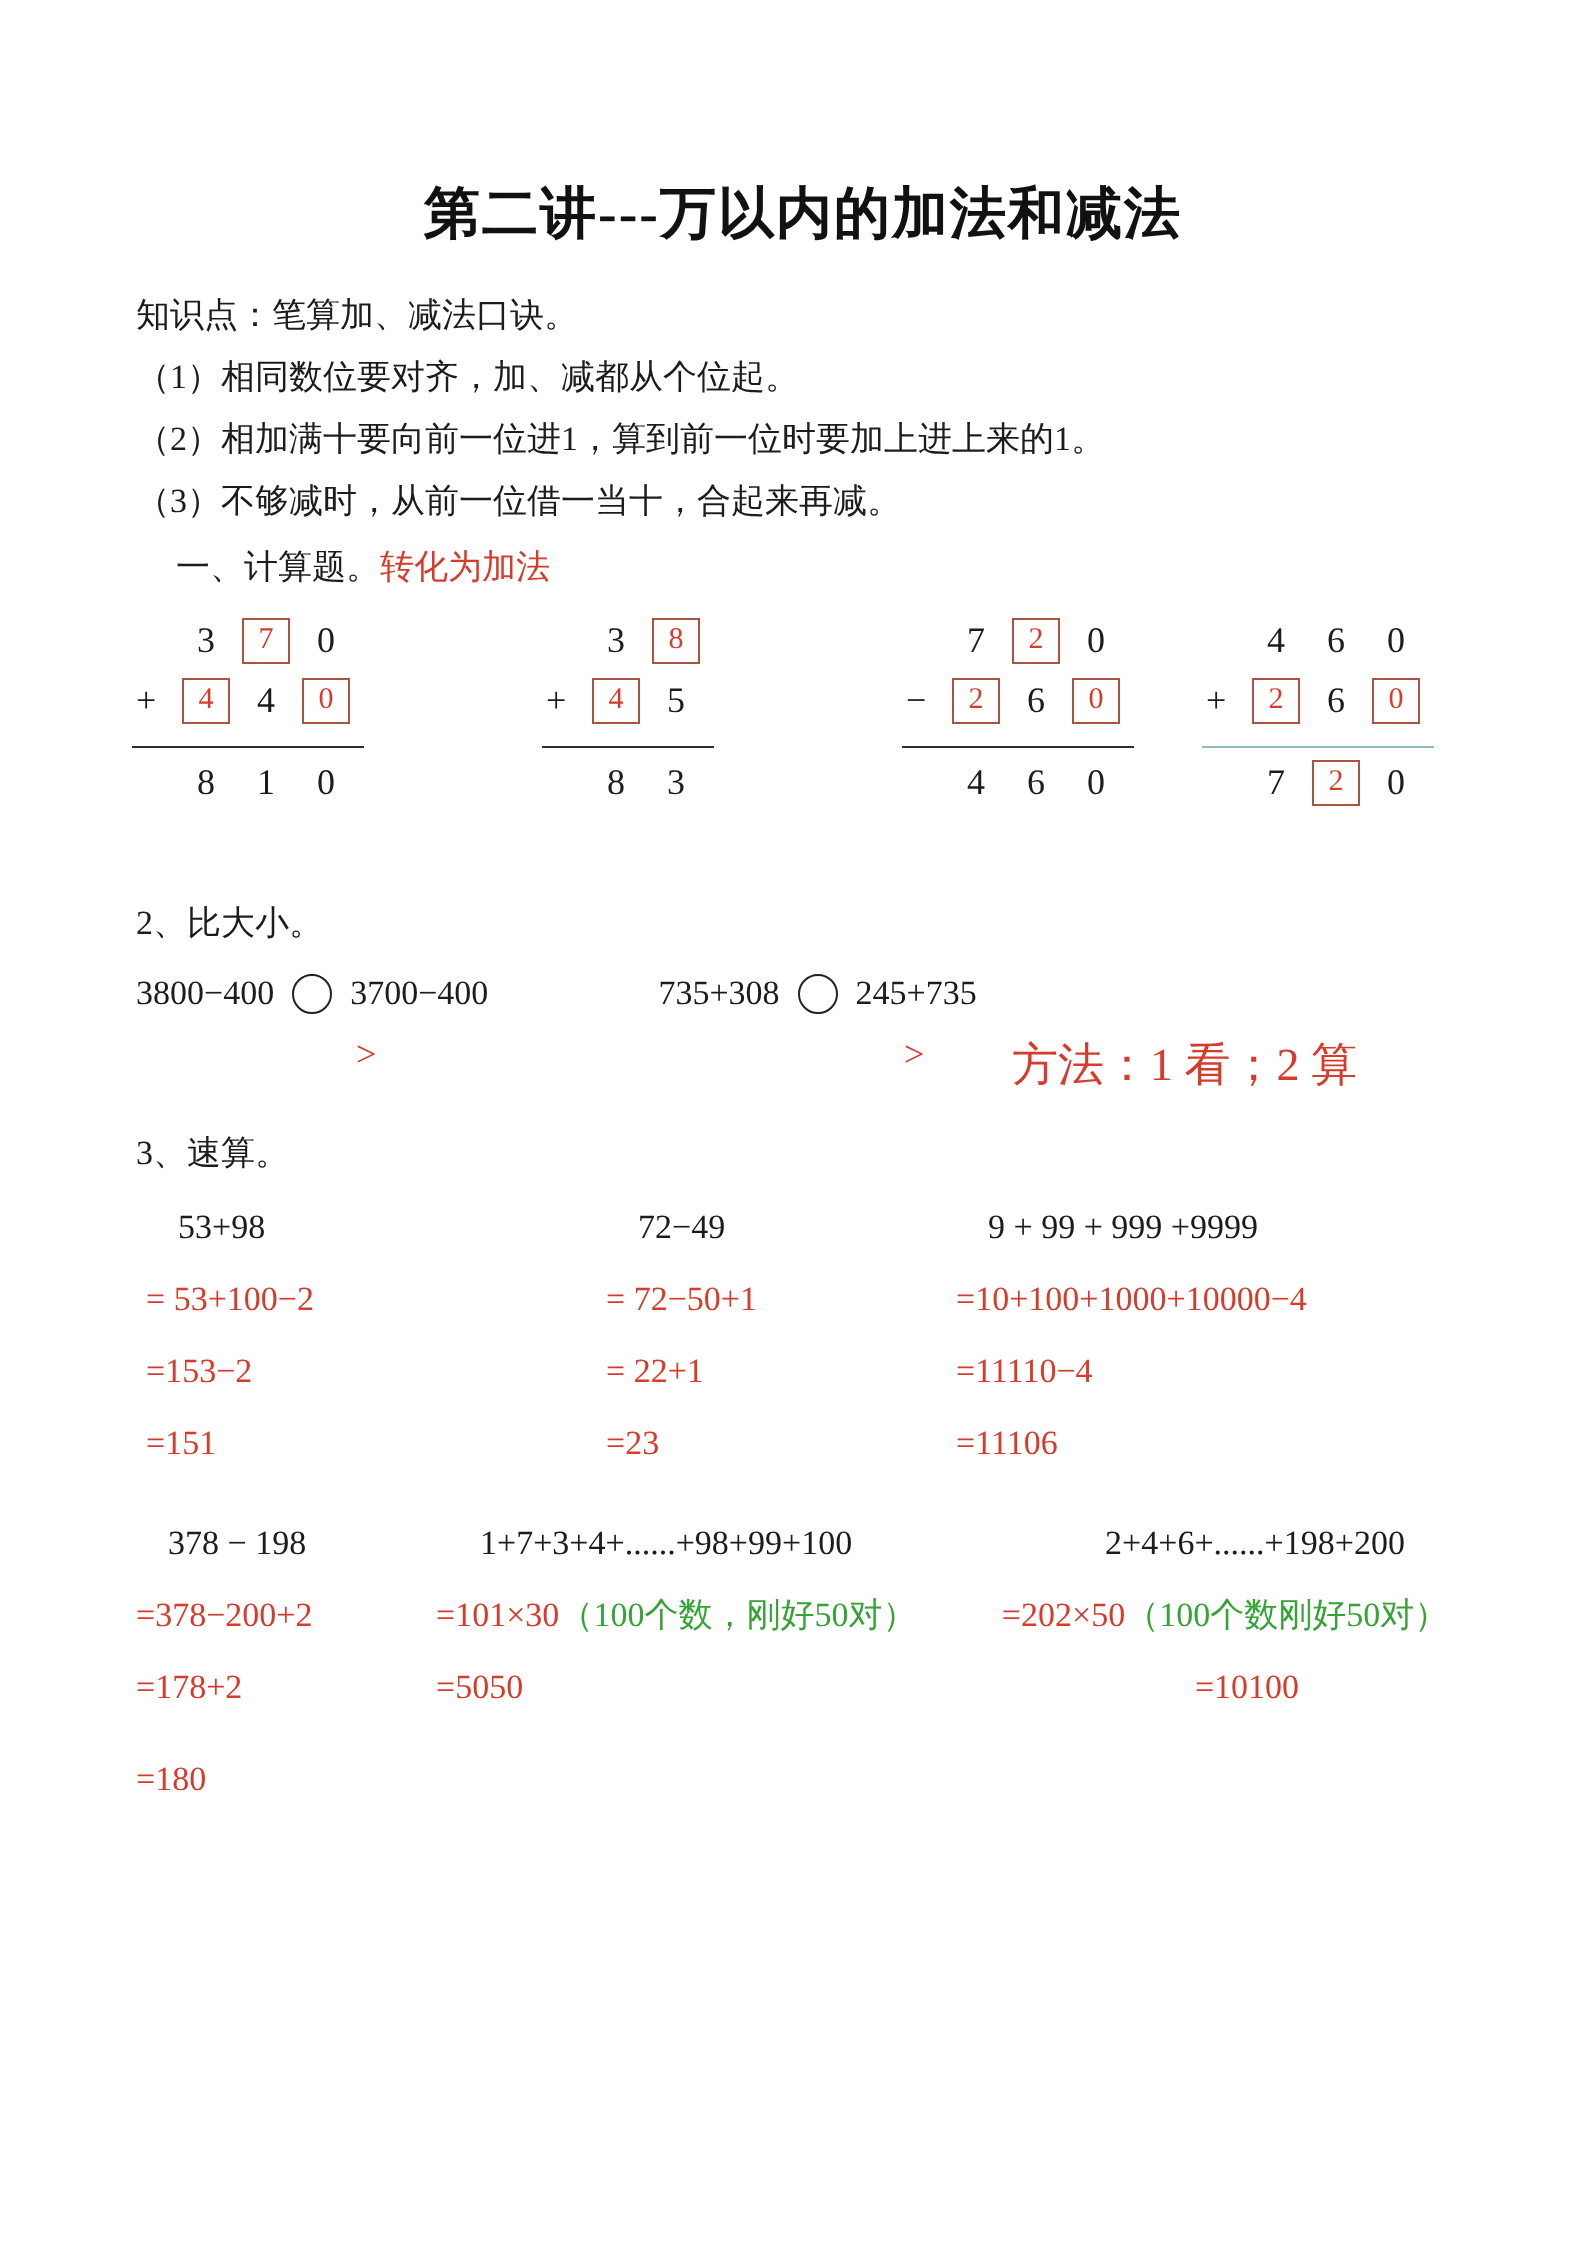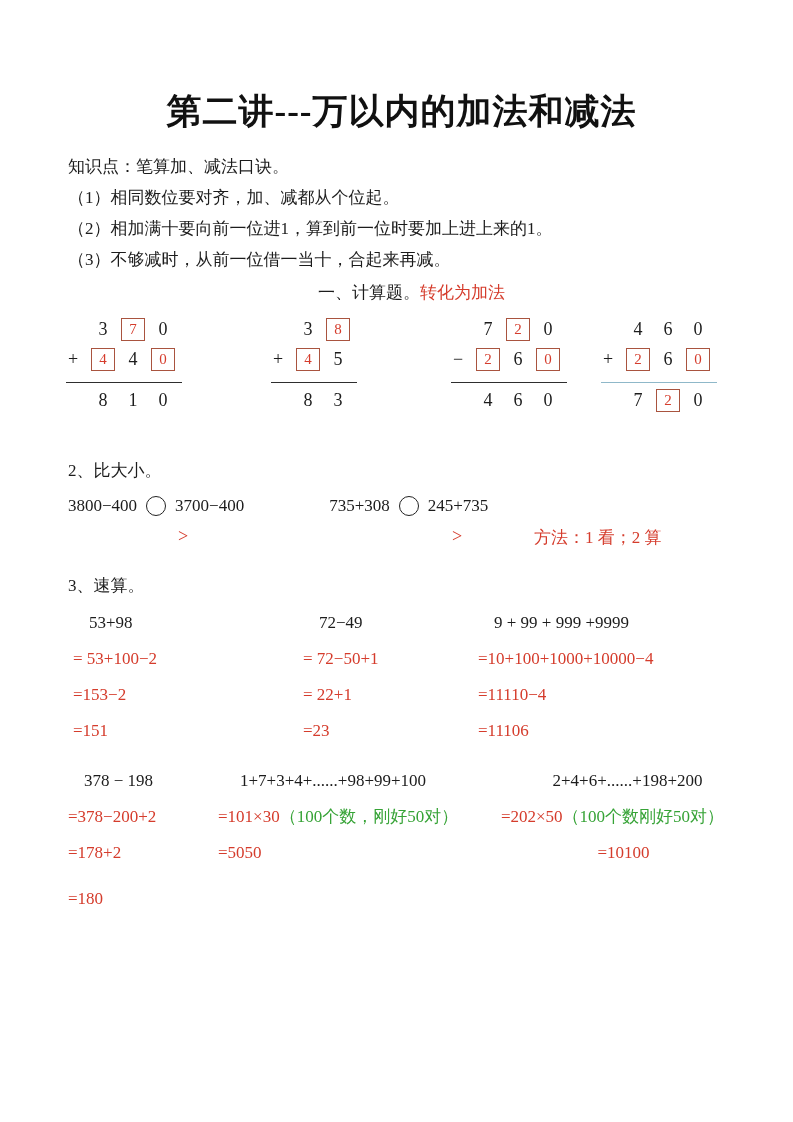--- a/index.html
+++ b/index.html
@@ -8,30 +8,30 @@
     width:793px; height:1122px;
     font-family:"Liberation Serif", serif;
     color:#1c1c1c;
     position:relative;
     overflow:hidden;
   }
   .page { padding:88px 58px 0 68px; }
 
   .title {
     text-align:center;
-    font-size:35px;
+    font-size:28px;
     font-weight:bold;
     letter-spacing:1px;
     margin-bottom:16px;
     color:#111;
   }
   .kline { font-size:17px; line-height:31px; }
 
   .heading-row {
-    display:flex; justify-content:center; align-items:baseline;
+    display:flex; justify-content:flex-start; align-items:baseline;
     margin-top:2px; font-size:17px; line-height:31px;
   }
   .heading-row .h-left { padding-left:20px; }
   .red { color:#d53c2c; }
   .green { color:#36a336; }
 
   .sub-heading { font-size:17px; line-height:31px; }
 
   
   .problems { display:flex; margin-top:6px; margin-bottom:4px; }
@@ -62,21 +62,21 @@
   .compare-pair { display:flex; align-items:center; }
   .pair-2 { margin-left:85px; }
   .circle {
     width:20px; height:20px; border:1.3px solid #222;
     border-radius:50%; display:inline-block; margin:0 9px;
   }
   .compare-answers { position:relative; height:36px; margin-top:6px; font-size:18px; }
   .compare-answers .ans { position:absolute; top:4px; color:#d53c2c; }
   .ans-1 { left:110px; }
   .ans-2 { left:384px; }
-  .compare-answers .method { position:absolute; left:466px; top:4px; color:#d53c2c; font-size:17px; }
+  .compare-answers .method { position:absolute; left:438px; top:4px; color:#d53c2c; font-size:23px; }
 
   
   .sec3-heading { font-size:17px; line-height:31px; margin-top:12px; }
   .speed-row { display:flex; margin-top:4px; }
   .speed-col { }
   .speedA .c1 { width:235px; padding-left:5px; }
   .speedA .c2 { width:175px; }
   .speedA .c3 { flex:1; }
   .speedB { margin-top:14px; }
   .speedB .c1 { width:150px; }

